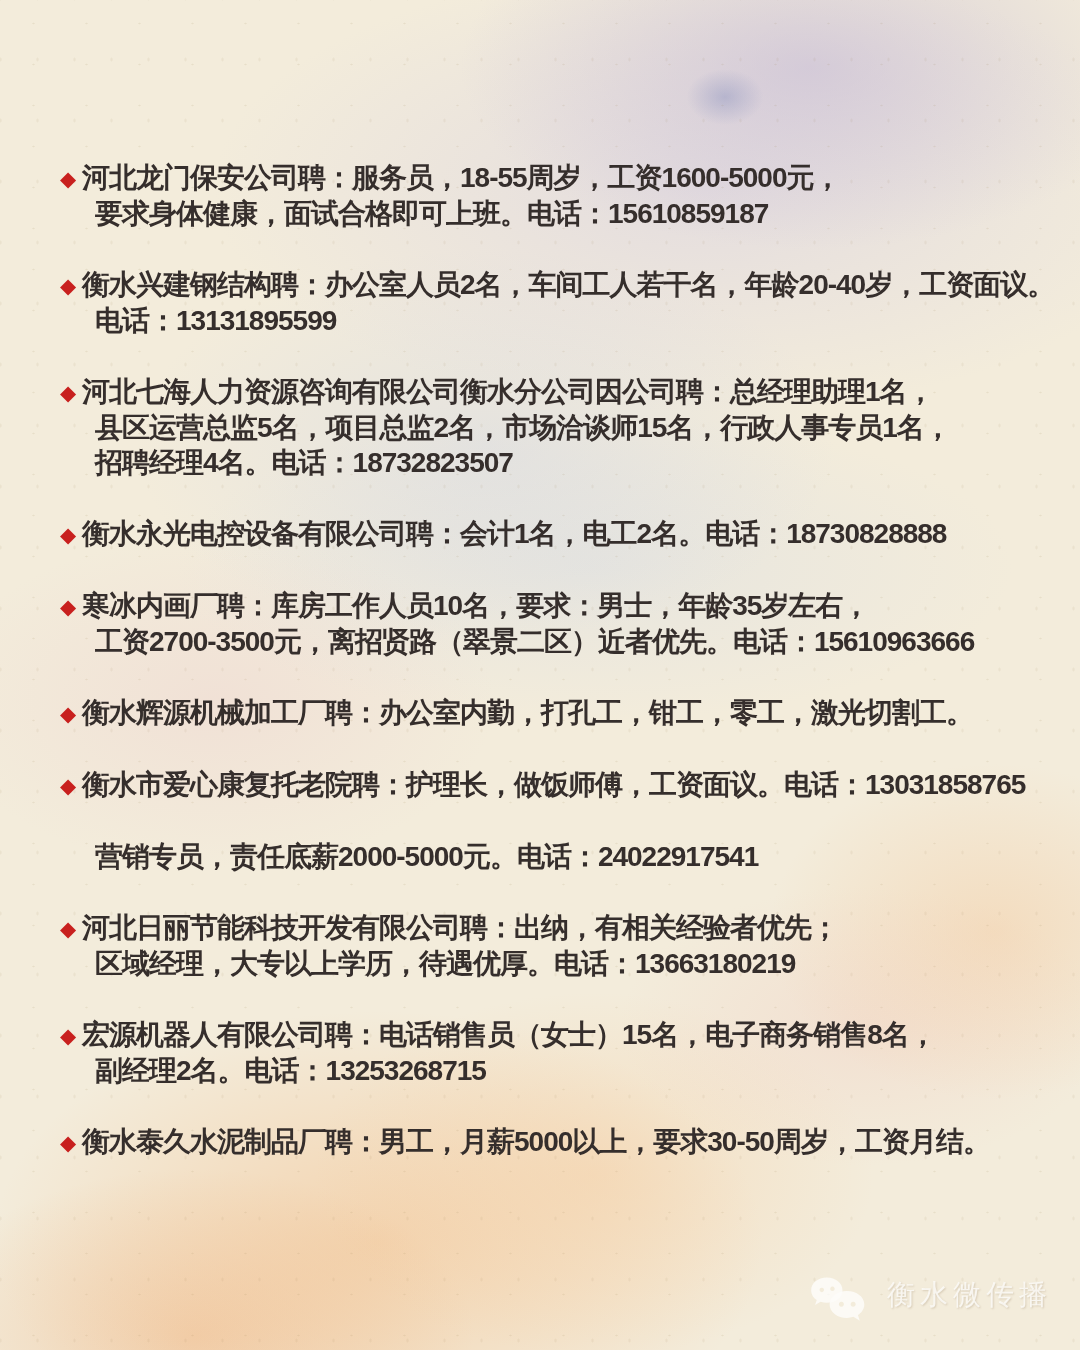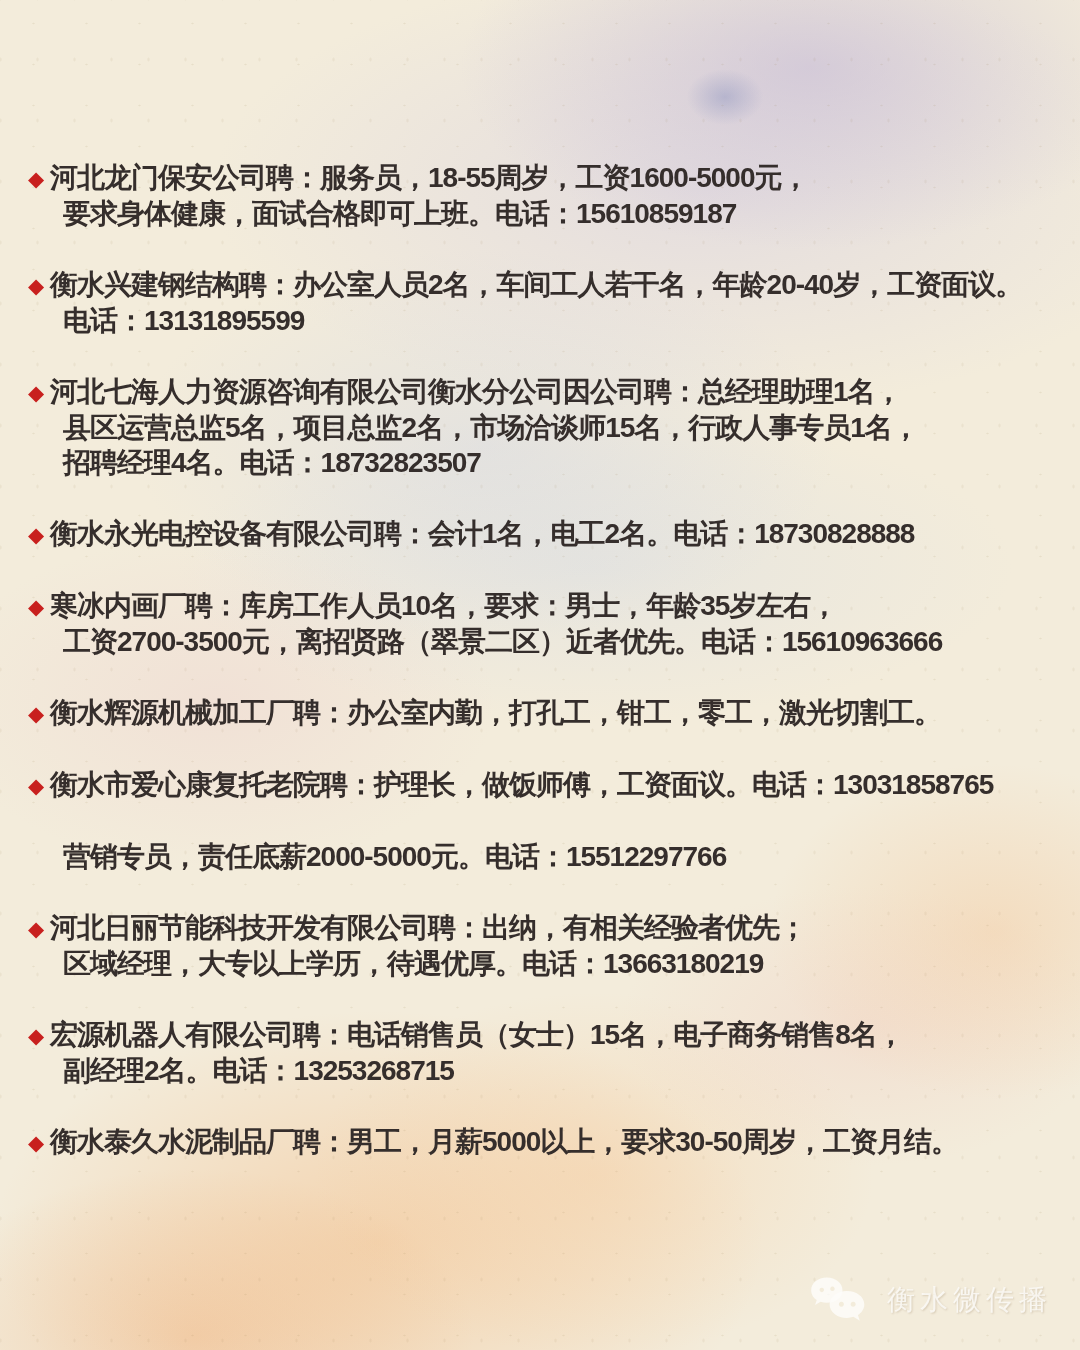--- a/index.html
+++ b/index.html
@@ -33,21 +33,21 @@
       7px 3px,
       19px 29px,
       0 0, 0 0, 0 0, 0 0, 0 0, 0 0, 0 0, 0 0, 0 0, 0 0, 0 0;
   }
 
   .job-list {
     position: absolute;
     top: 160px;
     left: 0;
     width: 1080px;
-    padding-left: 63px;
+    padding-left: 95px;
     box-sizing: border-box;
   }
 
   .entry { margin-bottom: 36px; }
 
   .line {
     font-size: 28px;
     line-height: 35px;
     font-weight: 700;
     color: #352e2c;
@@ -64,21 +64,21 @@
     color: #c8201e;
     vertical-align: 1px;
     letter-spacing: 0;
   }
 
   .watermark {
     position: absolute;
     right: 28px;
     top: 1276px;
     display: flex;
-    align-items: center;
+    align-items: flex-start;
     gap: 21px;
     opacity: 0.85;
   }
   .watermark .wm-icon { width: 56px; height: 48px; }
   .watermark .wm-label {
     font-size: 28px;
     font-weight: 400;
     letter-spacing: 5px;
     color: rgba(255,255,255,0.82);
     text-shadow: 1px 1px 2px rgba(150,125,95,0.35);
@@ -116,21 +116,21 @@
 
   <div class="entry">
       <div class="line first"><span class="bullet">◆</span><span>衡水辉源机械加工厂聘：办公室内勤，打孔工，钳工，零工，激光切割工。</span></div>
     </div>
 
   <div class="entry">
       <div class="line first"><span class="bullet">◆</span><span>衡水市爱心康复托老院聘：护理长，做饭师傅，工资面议。电话：13031858765</span></div>
     </div>
 
   <div class="entry">
-      <div class="line cont">营销专员，责任底薪2000-5000元。电话：15512297766</div>
+      <div class="line cont">营销专员，责任底薪2000-5000元。电话：24022917541</div>
     </div>
 
   <div class="entry">
       <div class="line first"><span class="bullet">◆</span><span>河北日丽节能科技开发有限公司聘：出纳，有相关经验者优先；</span></div>
       <div class="line cont">区域经理，大专以上学历，待遇优厚。电话：13663180219</div>
     </div>
 
   <div class="entry">
       <div class="line first"><span class="bullet">◆</span><span>宏源机器人有限公司聘：电话销售员（女士）15名，电子商务销售8名，</span></div>
       <div class="line cont">副经理2名。电话：13253268715</div>

